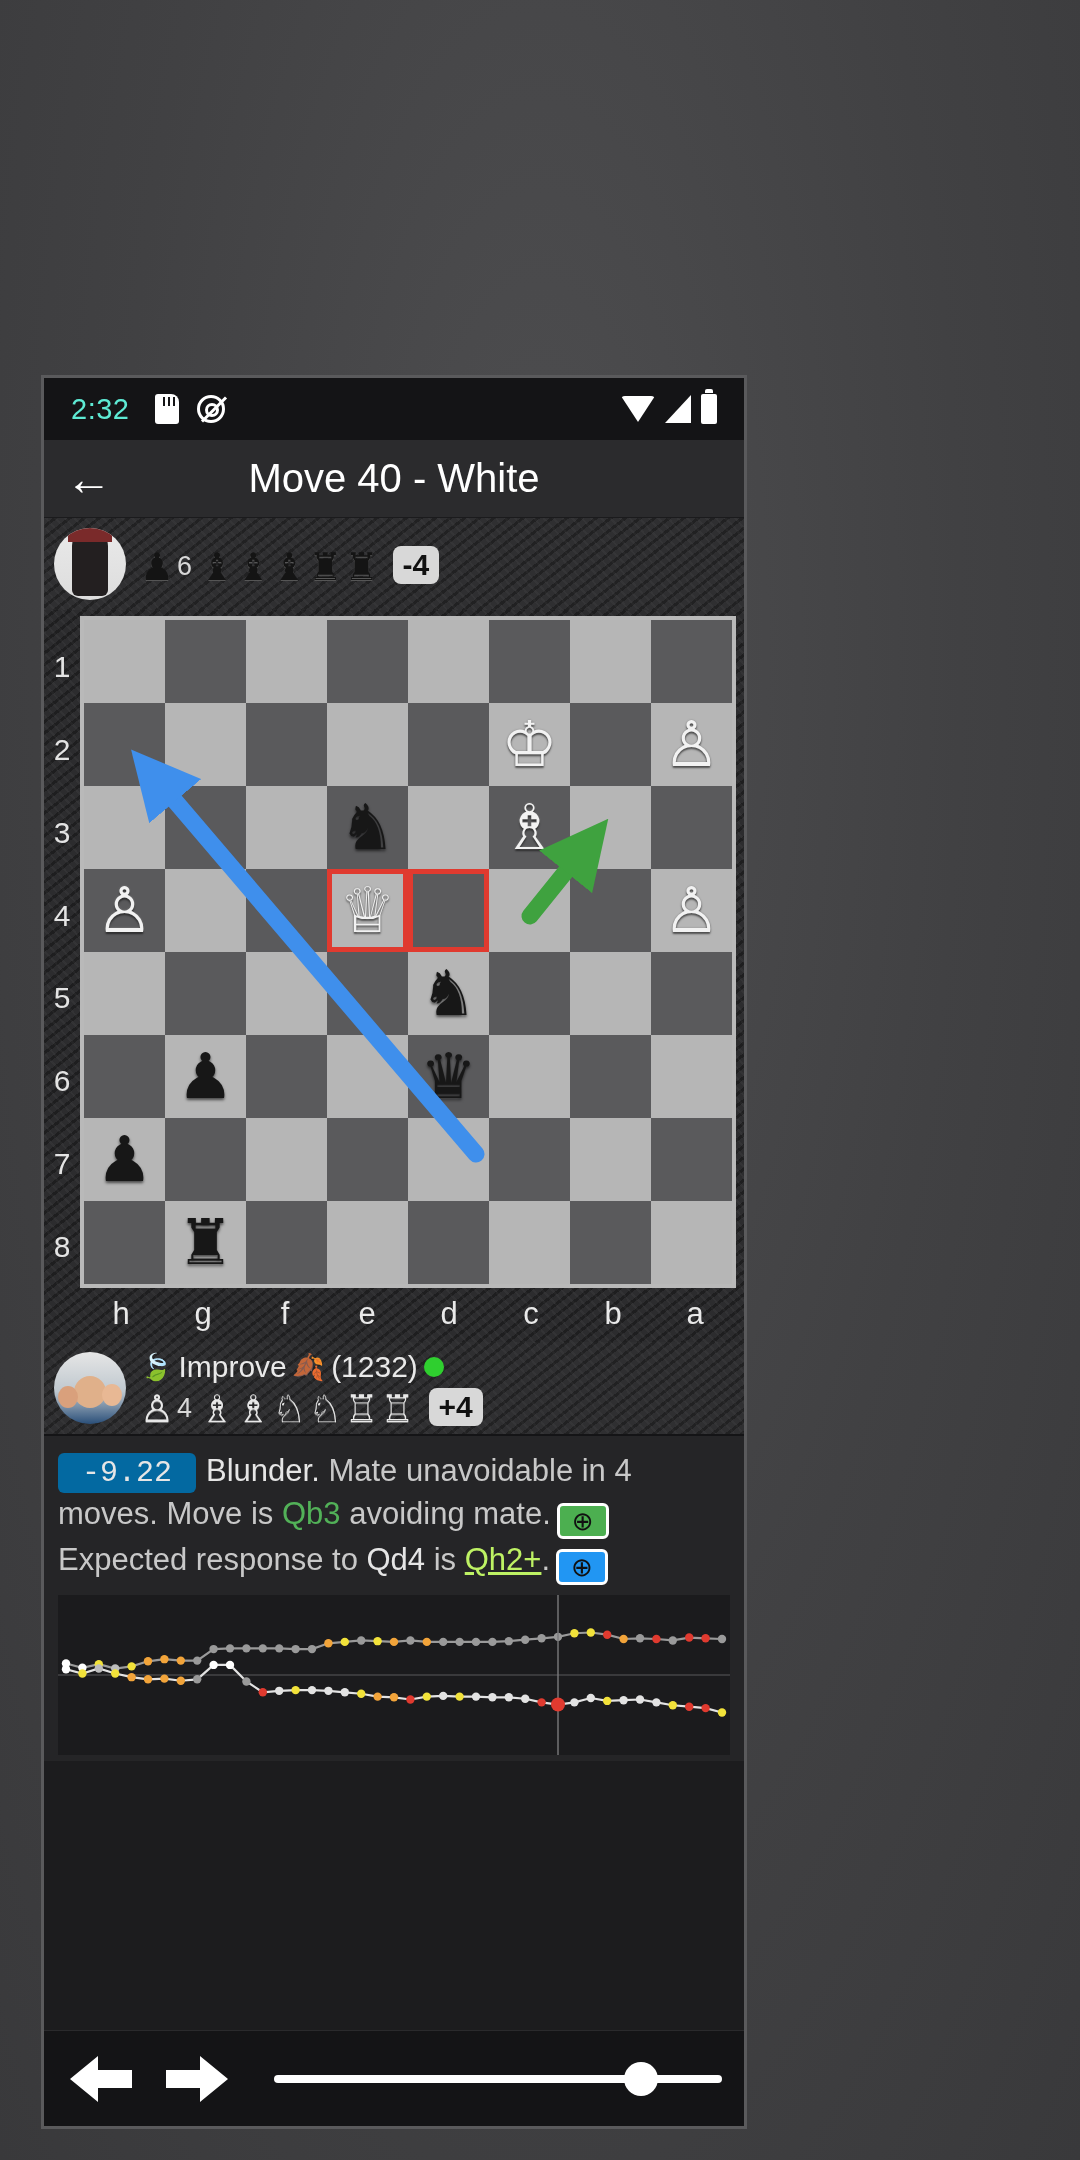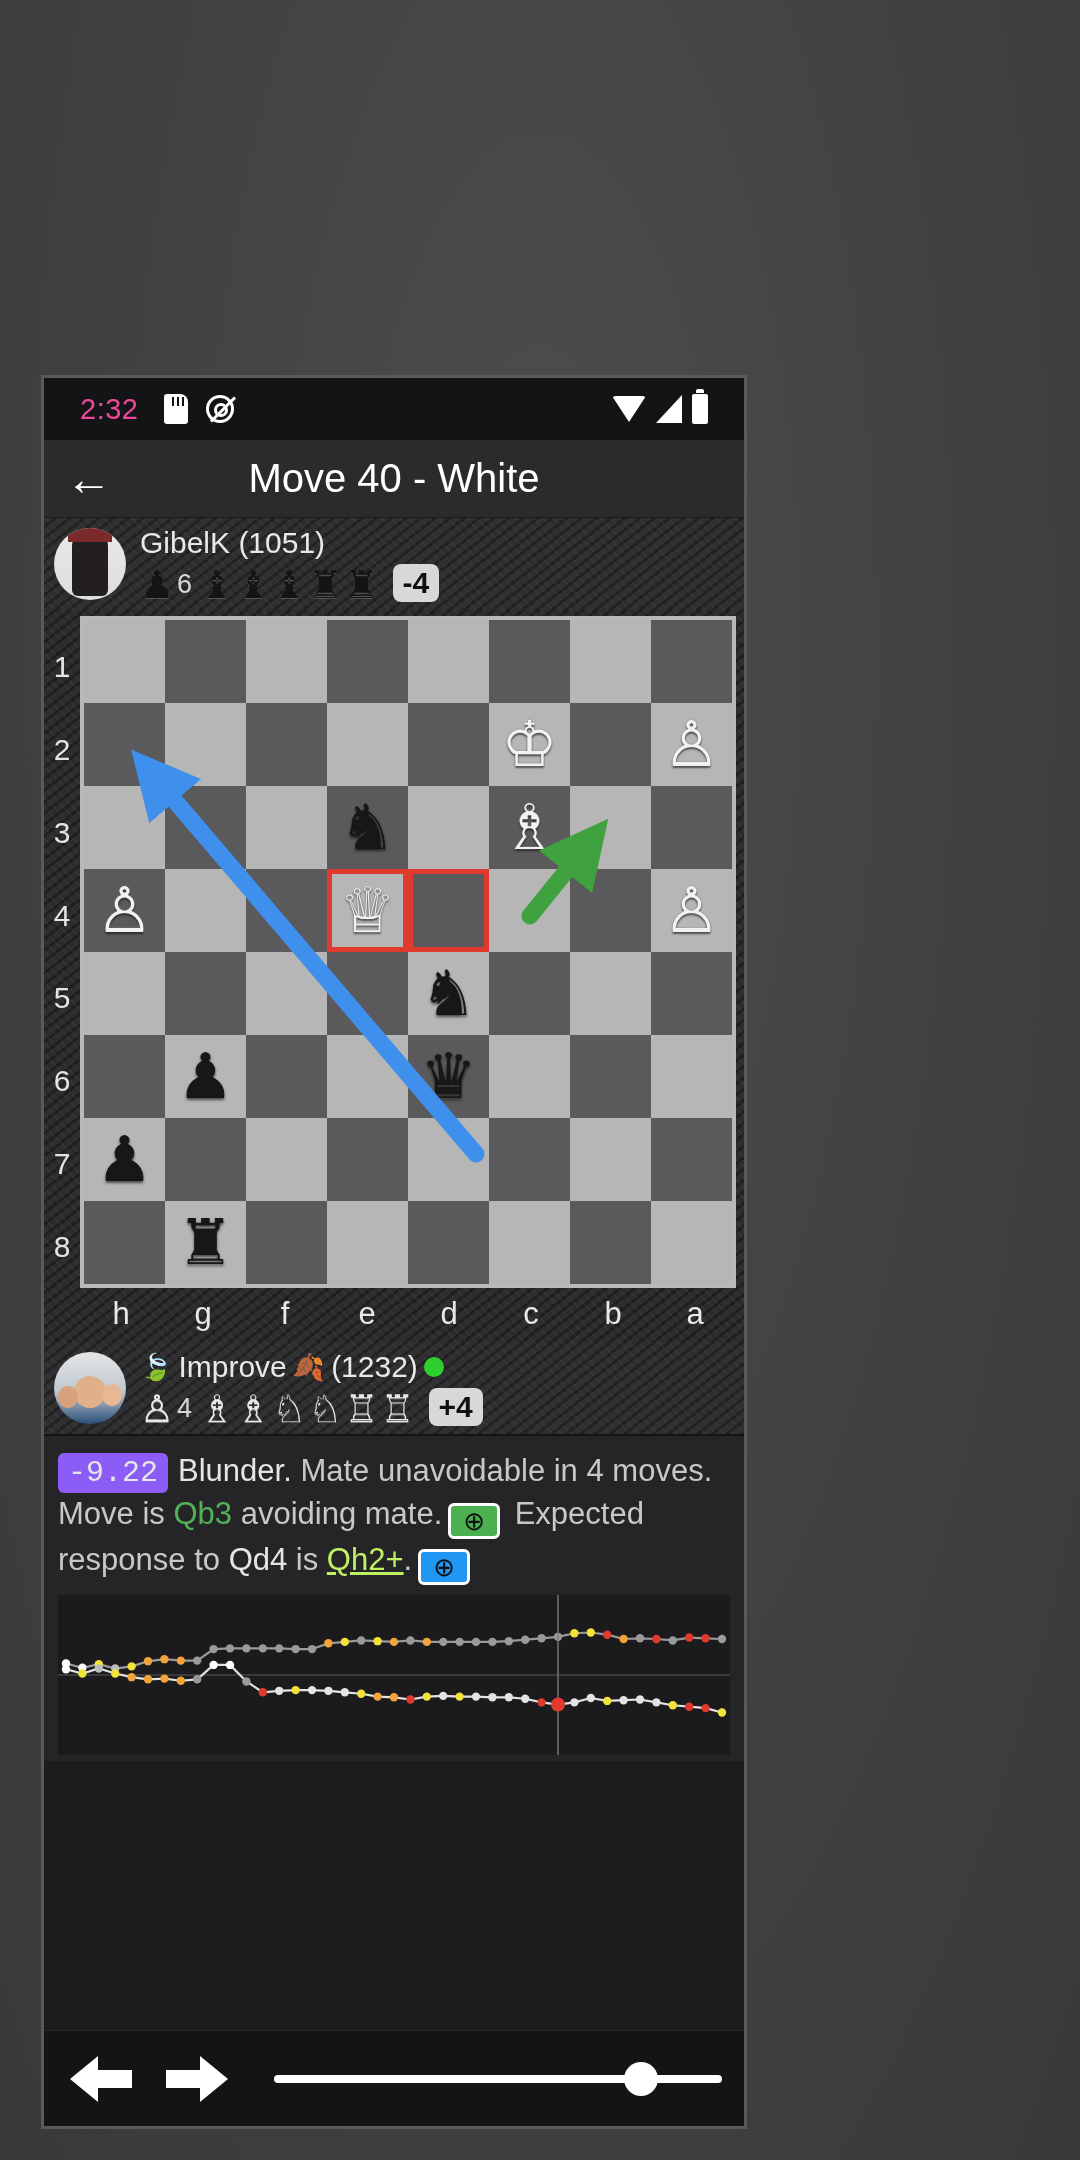--- a/index.html
+++ b/index.html
@@ -29,22 +29,22 @@
   .phone {
     position: absolute; left: 44px; top: 378px;
     width: 700px; height: 1748px;
     background: #1c1c1e;
     box-shadow: 0 0 0 3px #5a5a5c;
     overflow: hidden;
   }
 
   
   .statusbar {
-    height: 62px; background: #141416; color: #ec4899;
-    display: flex; align-items: center; padding: 0 36px;
+    height: 62px; background: #141416; color: #5eead4;
+    display: flex; align-items: center; padding: 0 27px;
     font-size: 29px;
   }
   .sb-time { font-weight: 400; letter-spacing: 0.5px; }
   .sb-icons-left { display: flex; align-items: center; gap: 18px; margin-left: 26px; }
   .sb-right { margin-left: auto; display: flex; align-items: center; gap: 10px; }
   .icon-sd {
     width: 24px; height: 30px; background: #fff;
     border-radius: 3px 8px 3px 3px; position: relative;
   }
   .icon-sd::after {
@@ -181,22 +181,22 @@
   .file { flex: 1; text-align: center; color: #e9e9e9; font-size: 31px; }
   .arrow-layer { position: absolute; left: 36px; top: 6px; width: 656px; height: 672px; pointer-events: none; }
 
   
   .analysis {
     background: #252527; padding: 14px 14px 6px 14px;
     border-top: 2px solid #141416;
   }
   .an-text { color: #c8c8c8; font-size: 31px; line-height: 1.34; }
   .eval-chip {
-    background: #8b5cf6; color: #e6e6e6; font-family: "Liberation Mono", monospace;
-    font-size: 30px; padding: 3px 10px; border-radius: 6px; margin-right: 10px;
+    background: #0369a1; color: #e6e6e6; font-family: "Liberation Mono", monospace;
+    font-size: 30px; padding: 3px 24px; border-radius: 6px; margin-right: 10px;
   }
   .c-red { color: #e5e5e5; }
   .c-green { color: #52b158; }
   .c-blue { color: #bef264; text-decoration: underline; }
   .zoom-chip {
     display: inline-block; vertical-align: -6px; border-radius: 6px;
     border: 3px solid #ffffff; padding: 1px 12px; margin: 0 6px;
     font-size: 26px; color: #111; line-height: 28px;
   }
   .zoom-green { background: #4caf50; }
@@ -241,21 +241,20 @@
   </div>
 
   <div class="appbar">
     <div class="back-btn">←</div>
     <div class="appbar-title">Move 40 - White</div>
   </div>
 
   <div class="player">
     <div class="avatar av-black"></div>
     <div class="pl-col">
-      <div class="pl-name">GibelK (1051)</div>
       <div class="caps">
         <span class="cg b">♟</span>
         <span class="cnt">6</span>
         <span class="cg b">♝</span>
         <span class="cg b">♝</span>
         <span class="cg b">♝</span>
         <span class="cg b">♜</span>
         <span class="cg b">♜</span>
         <span class="badge">-4</span>
       </div>

